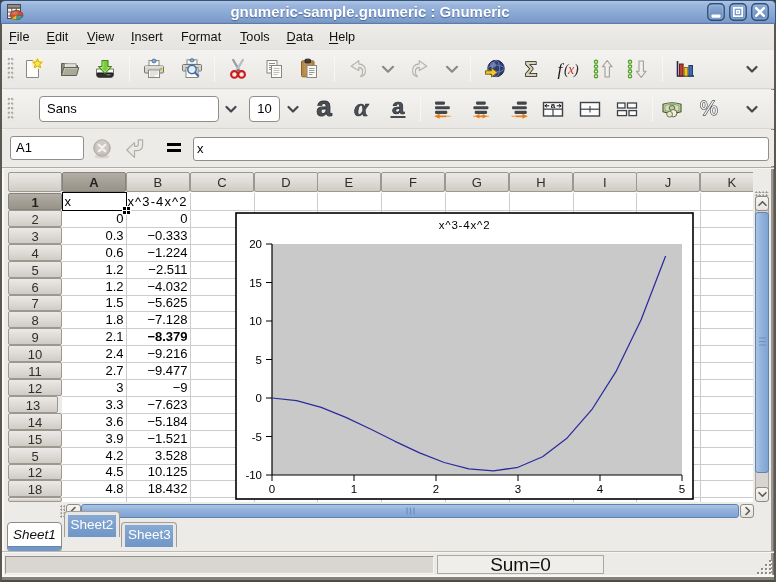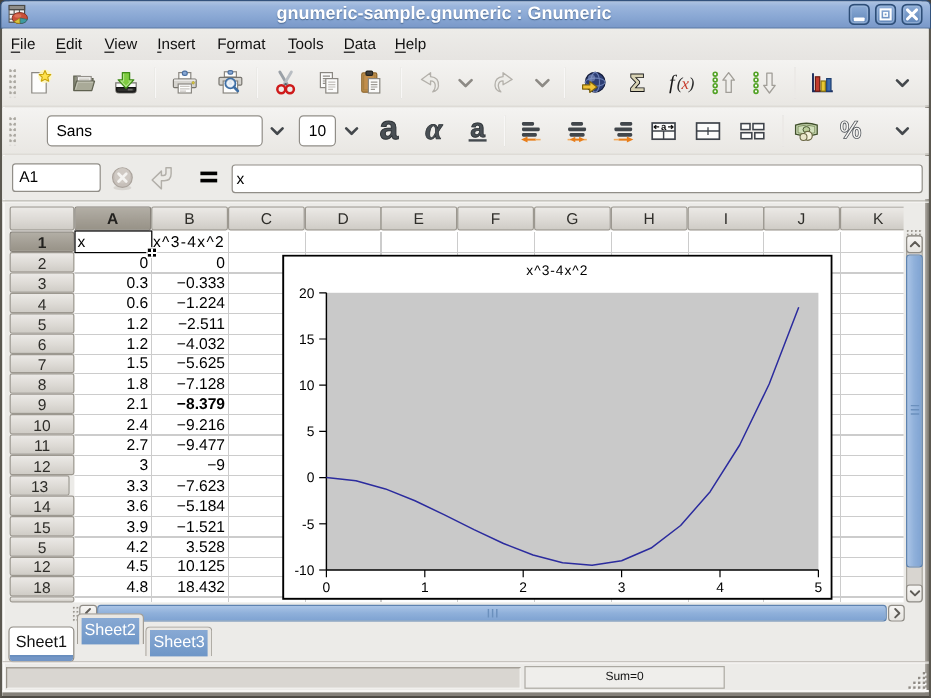--- a/index.html
+++ b/index.html
@@ -462,32 +462,32 @@
 <div class="ab" style="left:81px;top:504px;width:658px;height:13.8px;background:linear-gradient(180deg,#AAC4E6,#8FB0DA 50%,#7FA3D2);border:1px solid #5E83B0;border-radius:3px;"></div>
 <svg class="ab" style="left:404px;top:504px;" width="14" height="14" viewBox="0 0 14 14">
       <path d="M3 3.5 V10.5 M6.5 3.5 V10.5 M10 3.5 V10.5" stroke="#6B90BD" stroke-width="1.2"></path>
     </svg>
 <div class="sbbtn" style="left:739.5px;top:504px;width:14.5px;height:13.8px;"></div>
 <svg class="ab" style="left:739.5px;top:504px;" width="15" height="14" viewBox="0 0 15 14">
       <path d="M6 3.5 L9.5 7 L6 10.5" fill="none" stroke="#5E5B56" stroke-width="1.6" stroke-linecap="round" stroke-linejoin="round"></path>
     </svg>
 <div class="ab" style="left:6.7px;top:521.5px;width:55.6px;height:30px;
 background:#FFFFFF;border:1px solid #8F8B84;border-radius:4px;overflow:hidden;">
-<div style="position:absolute;left:0;top:0;width:100%;height:24px;line-height:24px;text-align:center;font-size:13.5px;color:#111;">Sheet1</div>
+<div style="position:absolute;left:0;top:0;width:100%;height:24px;line-height:24px;text-align:center;font-size:13.5px;color:#111;font-style:italic;">Sheet1</div>
 <div style="position:absolute;left:0;bottom:0;width:100%;height:5px;background:#7396C6;border-top:1px solid #5F87B8;"></div>
 </div>
 <div class="ab" style="left:63.8px;top:511px;width:56px;height:25.5px;
 background:#E9E7E3;border:1px solid #A29E97;border-bottom:none;border-radius:4px 4px 0 0;">
 <div style="position:absolute;left:3px;top:2.5px;right:3px;bottom:0;background:linear-gradient(180deg,#88A9D4,#6E96C7);
 text-align:center;line-height:19px;font-size:13.5px;color:#FFFFFF;">Sheet2</div>
 </div>
 <div class="ab" style="left:121.3px;top:521.5px;width:56px;height:25.5px;
 background:#E9E7E3;border:1px solid #A29E97;border-bottom:none;border-radius:4px 4px 0 0;">
 <div style="position:absolute;left:3px;top:2.5px;right:3px;bottom:0;background:linear-gradient(180deg,#88A9D4,#6E96C7);
 text-align:center;line-height:19px;font-size:13.5px;color:#FFFFFF;">Sheet3</div>
 </div>
 <div class="ab" style="left:2px;top:551px;width:772px;height:1px;background:#BDBAB4;"></div>
 <div class="ab" style="left:2px;top:552px;width:772px;height:1px;background:#F7F6F4;"></div>
 <div class="ab" style="left:5px;top:556px;width:429px;height:18px;background:#D9D6D1;
 border-top:1px solid #979289;border-left:1px solid #979289;border-bottom:1px solid #F6F5F3;border-right:1px solid #F6F5F3;"></div>
 <div class="ab" style="left:437px;top:555px;width:167px;height:19px;background:#EFEEEB;
-border:1px solid #ACA9A2;font-size:10px;color:#111;text-align:center;line-height:18px;">Sum=0</div>
+border:1px solid #ACA9A2;font-size:19px;color:#111;text-align:center;line-height:18px;">Sum=0</div>
 <div class="ab" style="left:768.5px;top:571.5px;width:2px;height:2px;background:#8F8B85;box-shadow:1px 1px 0 #FBFAF9;"></div><div class="ab" style="left:764.5px;top:571.5px;width:2px;height:2px;background:#8F8B85;box-shadow:1px 1px 0 #FBFAF9;"></div><div class="ab" style="left:760.5px;top:571.5px;width:2px;height:2px;background:#8F8B85;box-shadow:1px 1px 0 #FBFAF9;"></div><div class="ab" style="left:756.5px;top:571.5px;width:2px;height:2px;background:#8F8B85;box-shadow:1px 1px 0 #FBFAF9;"></div><div class="ab" style="left:768.5px;top:567.5px;width:2px;height:2px;background:#8F8B85;box-shadow:1px 1px 0 #FBFAF9;"></div><div class="ab" style="left:764.5px;top:567.5px;width:2px;height:2px;background:#8F8B85;box-shadow:1px 1px 0 #FBFAF9;"></div><div class="ab" style="left:760.5px;top:567.5px;width:2px;height:2px;background:#8F8B85;box-shadow:1px 1px 0 #FBFAF9;"></div><div class="ab" style="left:768.5px;top:563.5px;width:2px;height:2px;background:#8F8B85;box-shadow:1px 1px 0 #FBFAF9;"></div><div class="ab" style="left:764.5px;top:563.5px;width:2px;height:2px;background:#8F8B85;box-shadow:1px 1px 0 #FBFAF9;"></div><div class="ab" style="left:768.5px;top:559.5px;width:2px;height:2px;background:#8F8B85;box-shadow:1px 1px 0 #FBFAF9;"></div>
 </div>
 </body></html>

